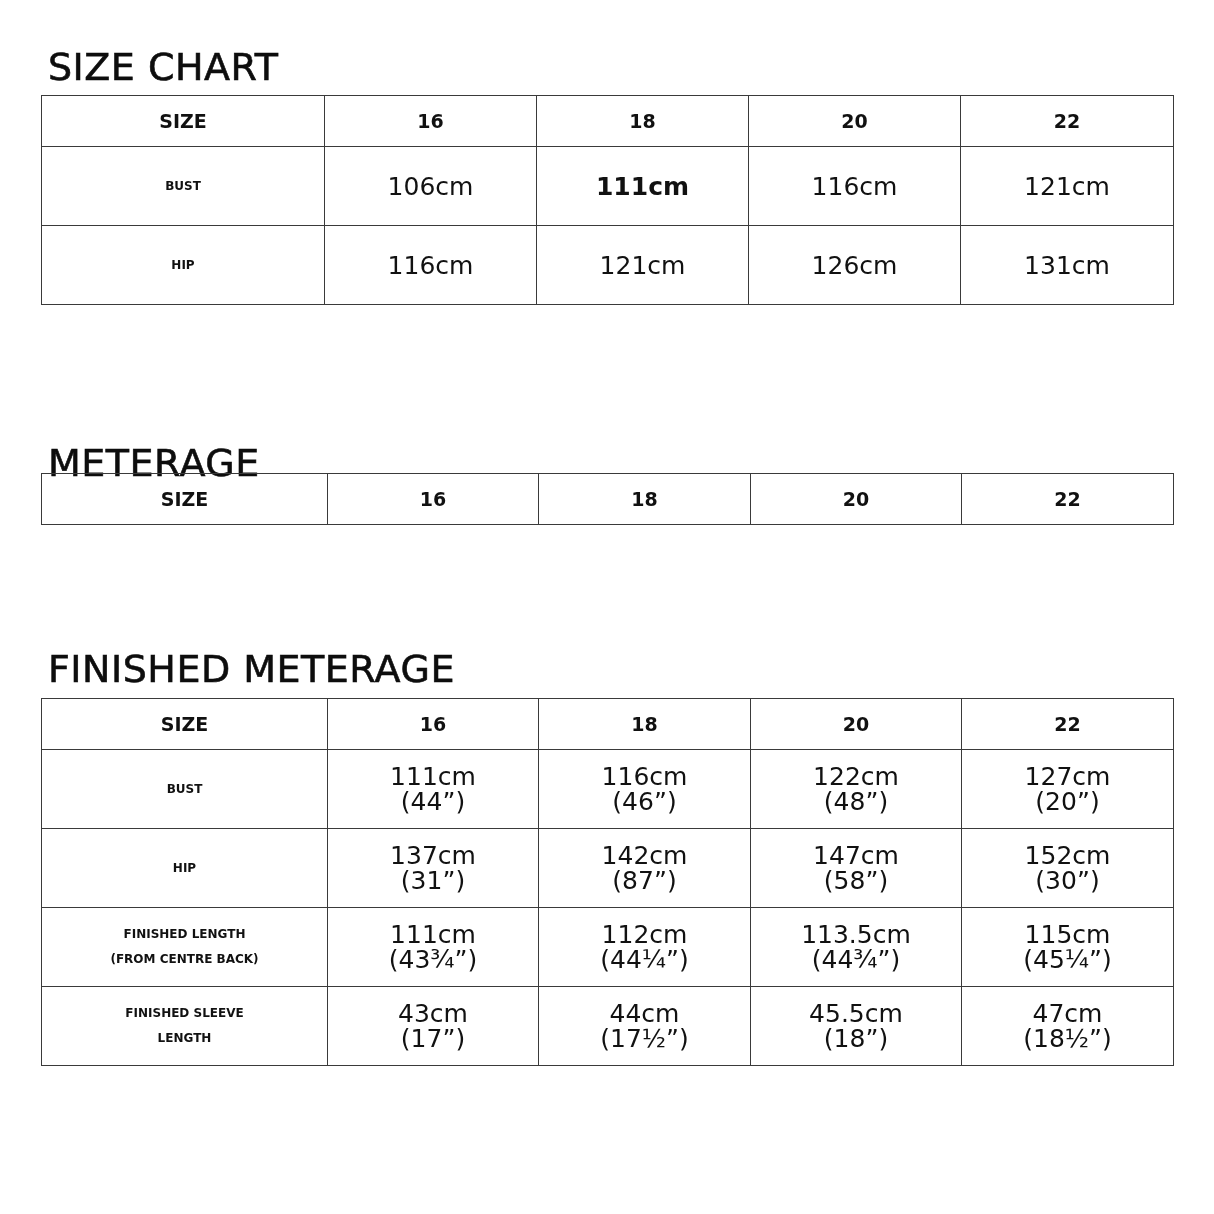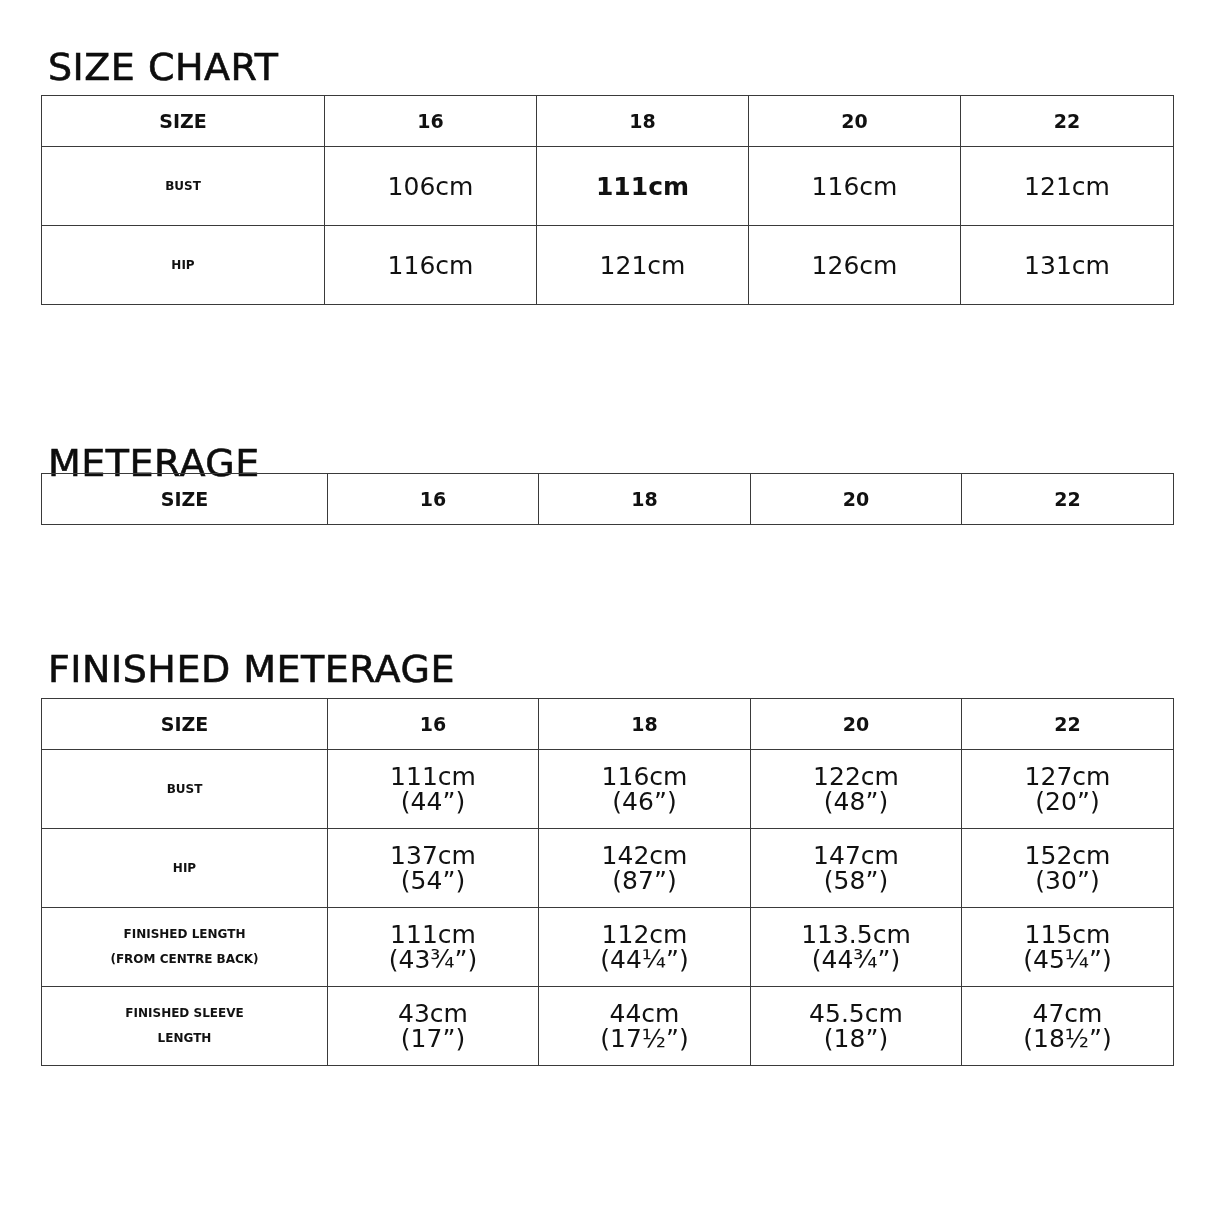--- a/index.html
+++ b/index.html
@@ -167,21 +167,21 @@
           <span class="in">(20”)</span>
         </td>
   </tr>
 
   <tr class="body-row">
     <th class="rowlabel">
       <span class="cm">HIP</span>
     </th>
     <td>
           <span class="cm">137cm</span>
-          <span class="in">(54”)</span>
+          <span class="in">(31”)</span>
         </td>
     <td>
           <span class="cm">142cm</span>
           <span class="in">(87”)</span>
         </td>
     <td>
           <span class="cm">147cm</span>
           <span class="in">(58”)</span>
         </td>
     <td>

